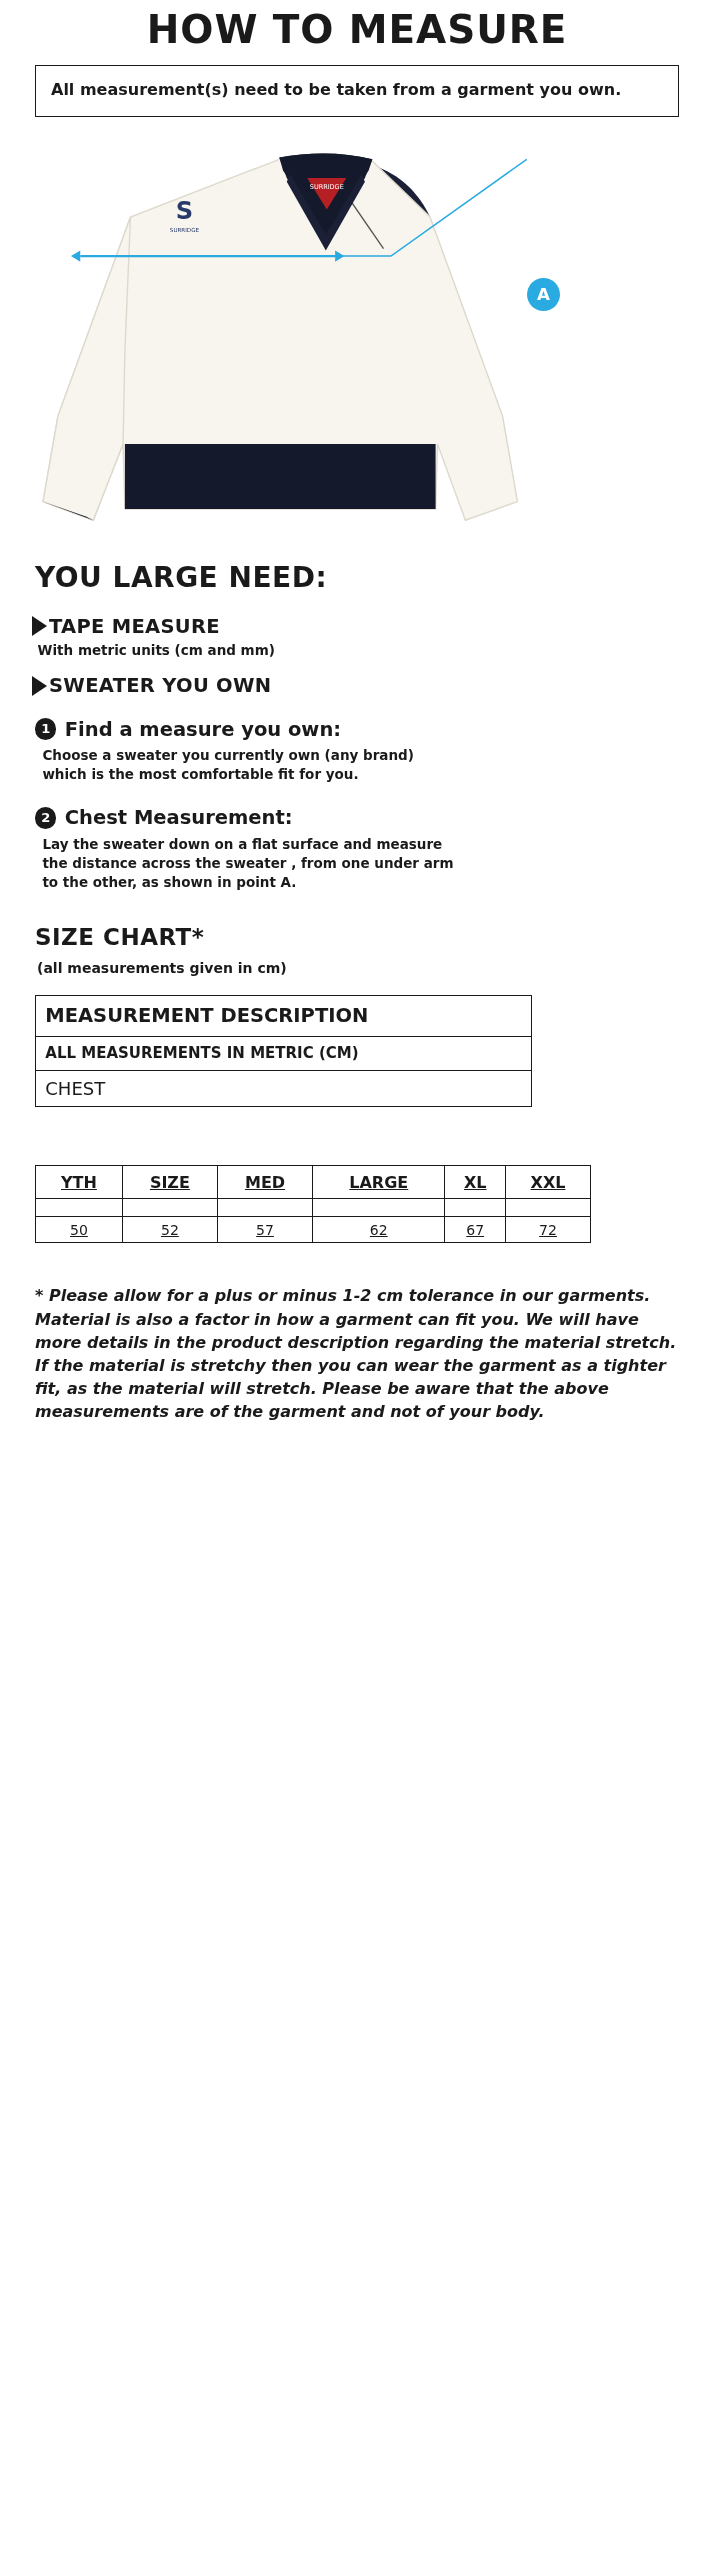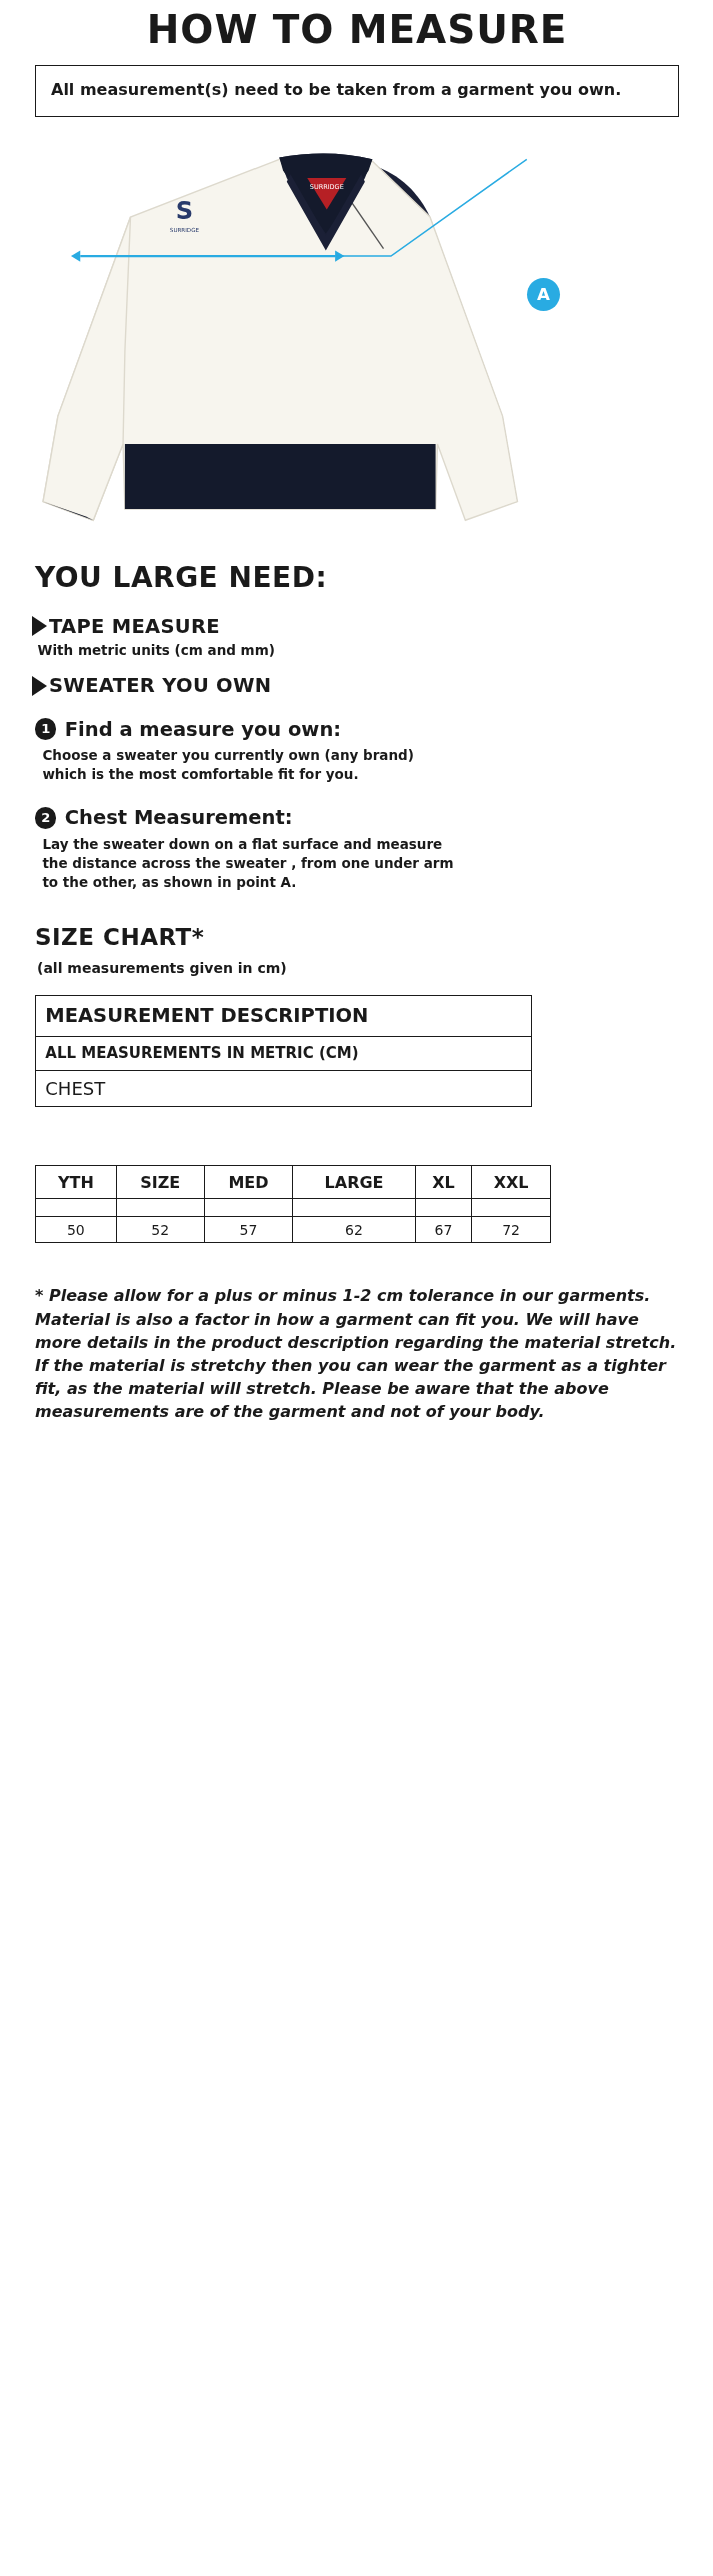--- a/index.html
+++ b/index.html
@@ -165,22 +165,23 @@
     font-weight: bold;
   }
   .meas-row-cell {
     font-size: 18px;
     font-weight: normal;
   }
 
   
   .size-table {
     margin: 58px 0 0 35px;
-    width: 516px;
+    width: 556px;
     border-collapse: collapse;
+    text-decoration: underline;
   }
   .size-table th, .size-table td {
     border: 1.4px solid #1a1a1a;
     text-align: center;
     font-family: "DejaVu Sans", sans-serif;
   }
   .size-table th {
     font-size: 16px;
     font-weight: bold;
     padding: 6.5px 3.7px;

